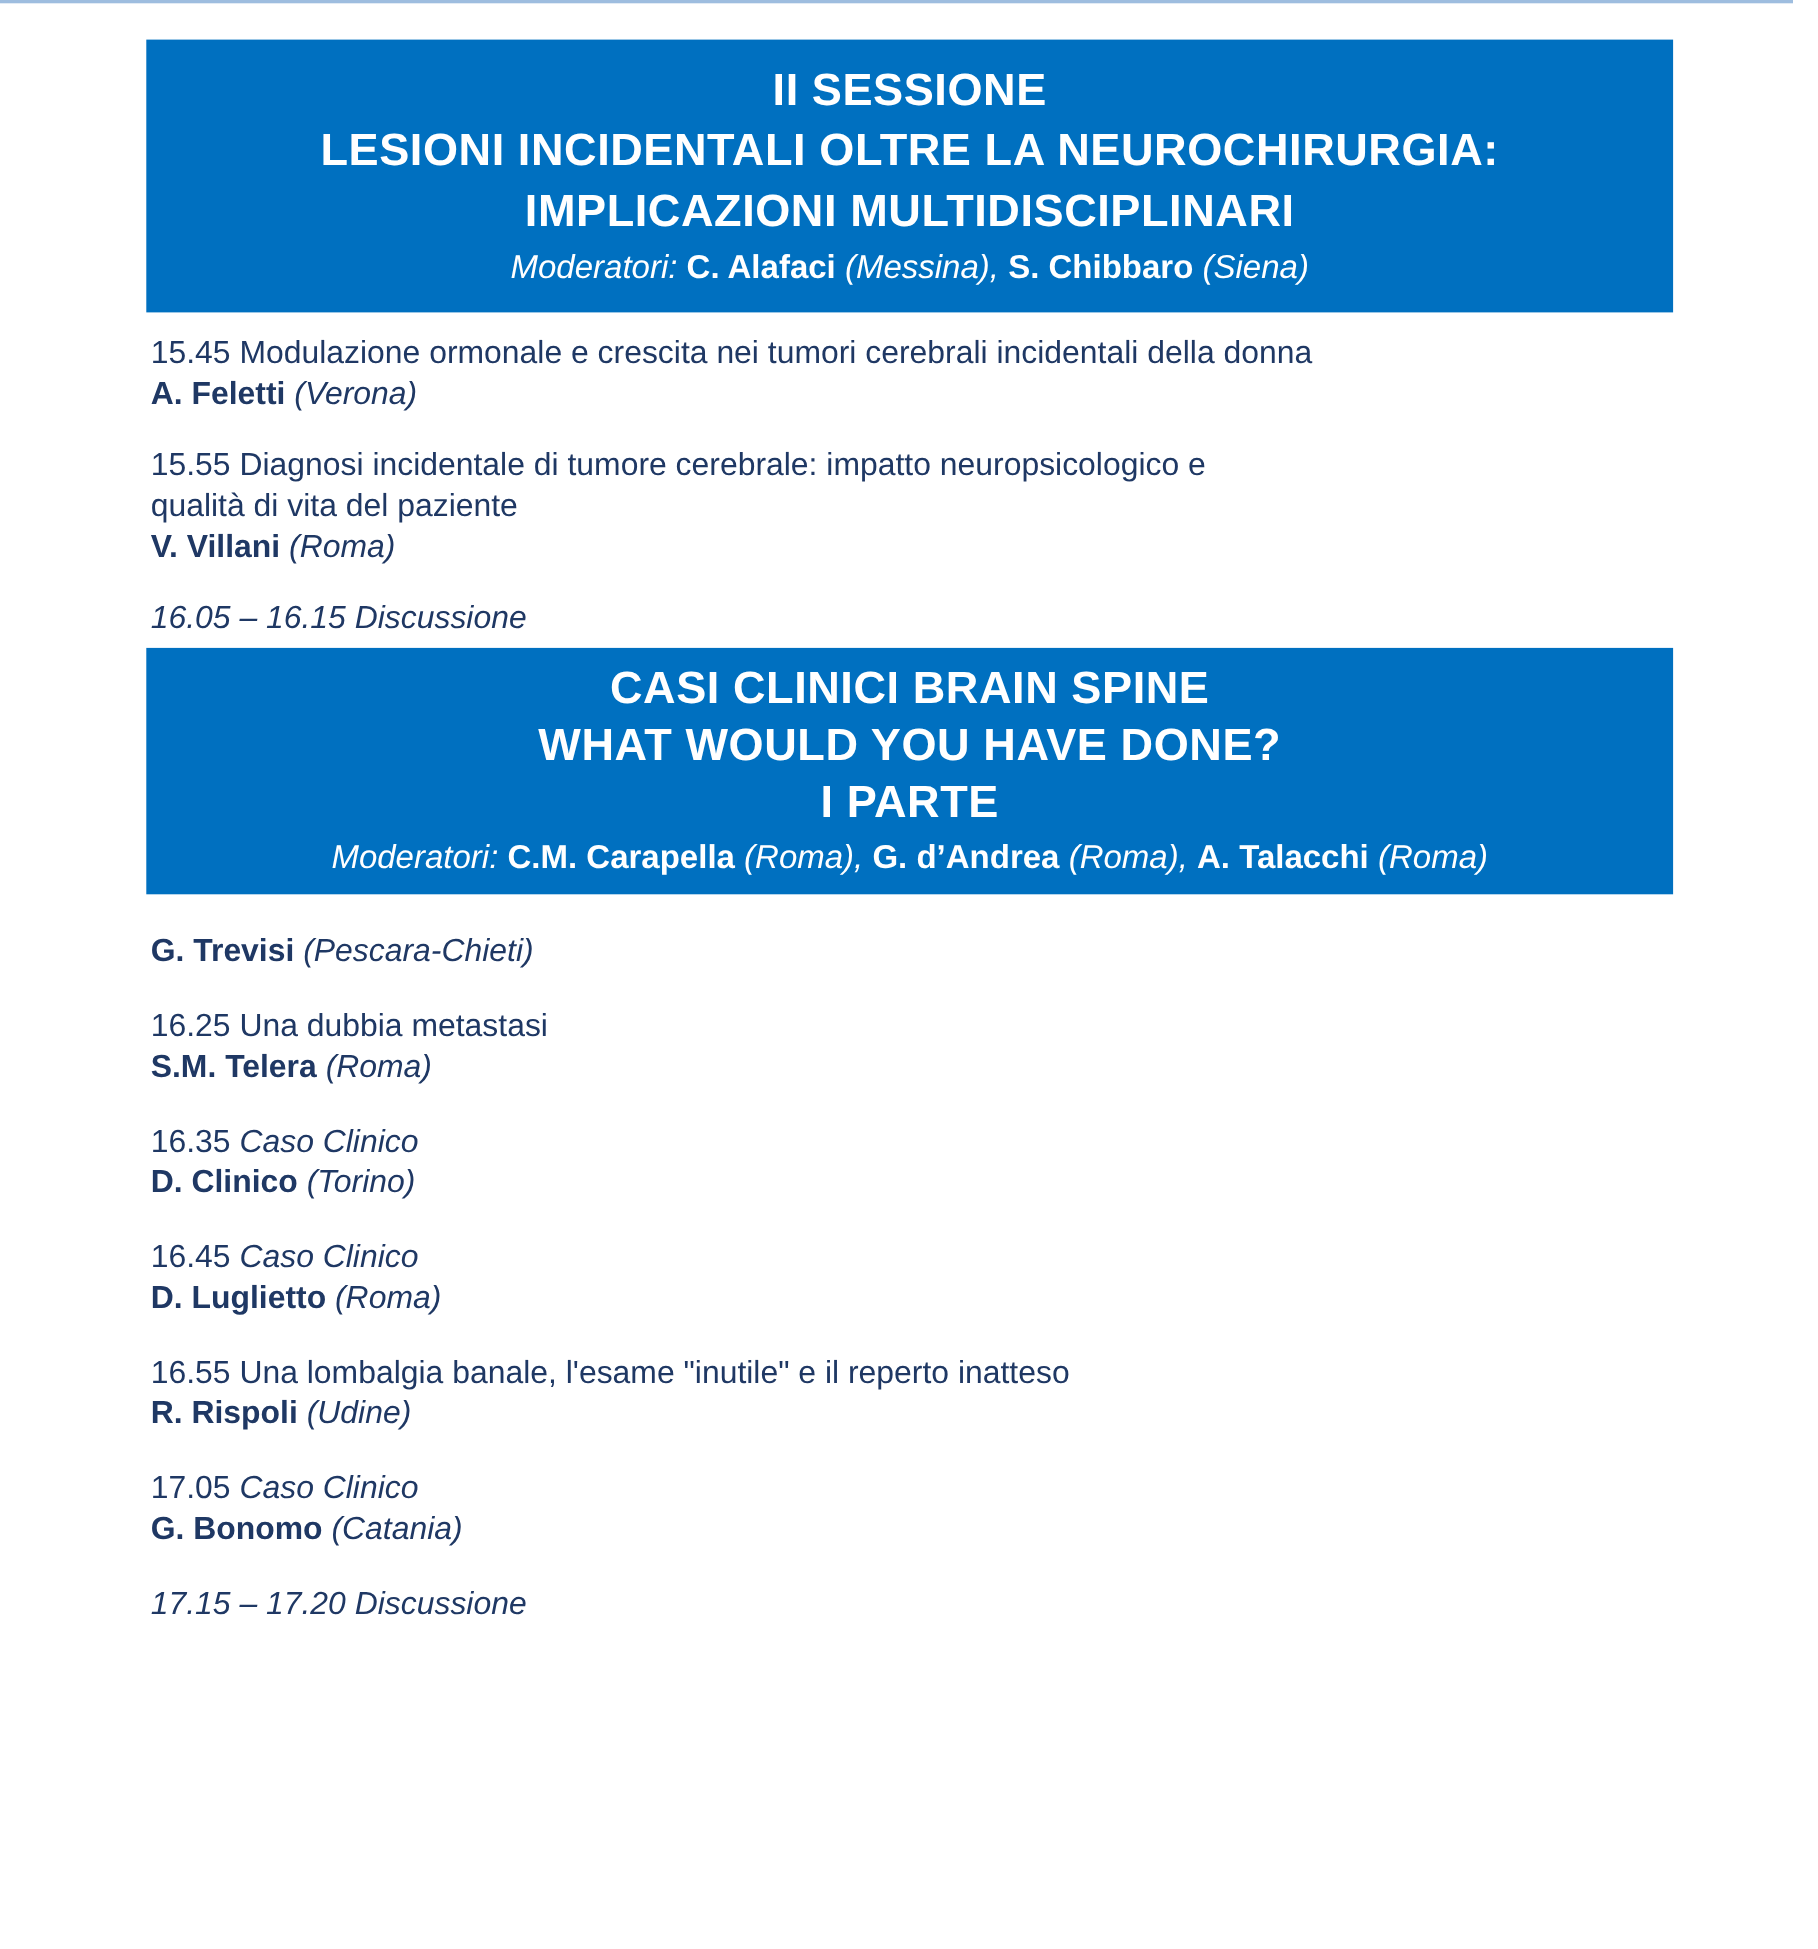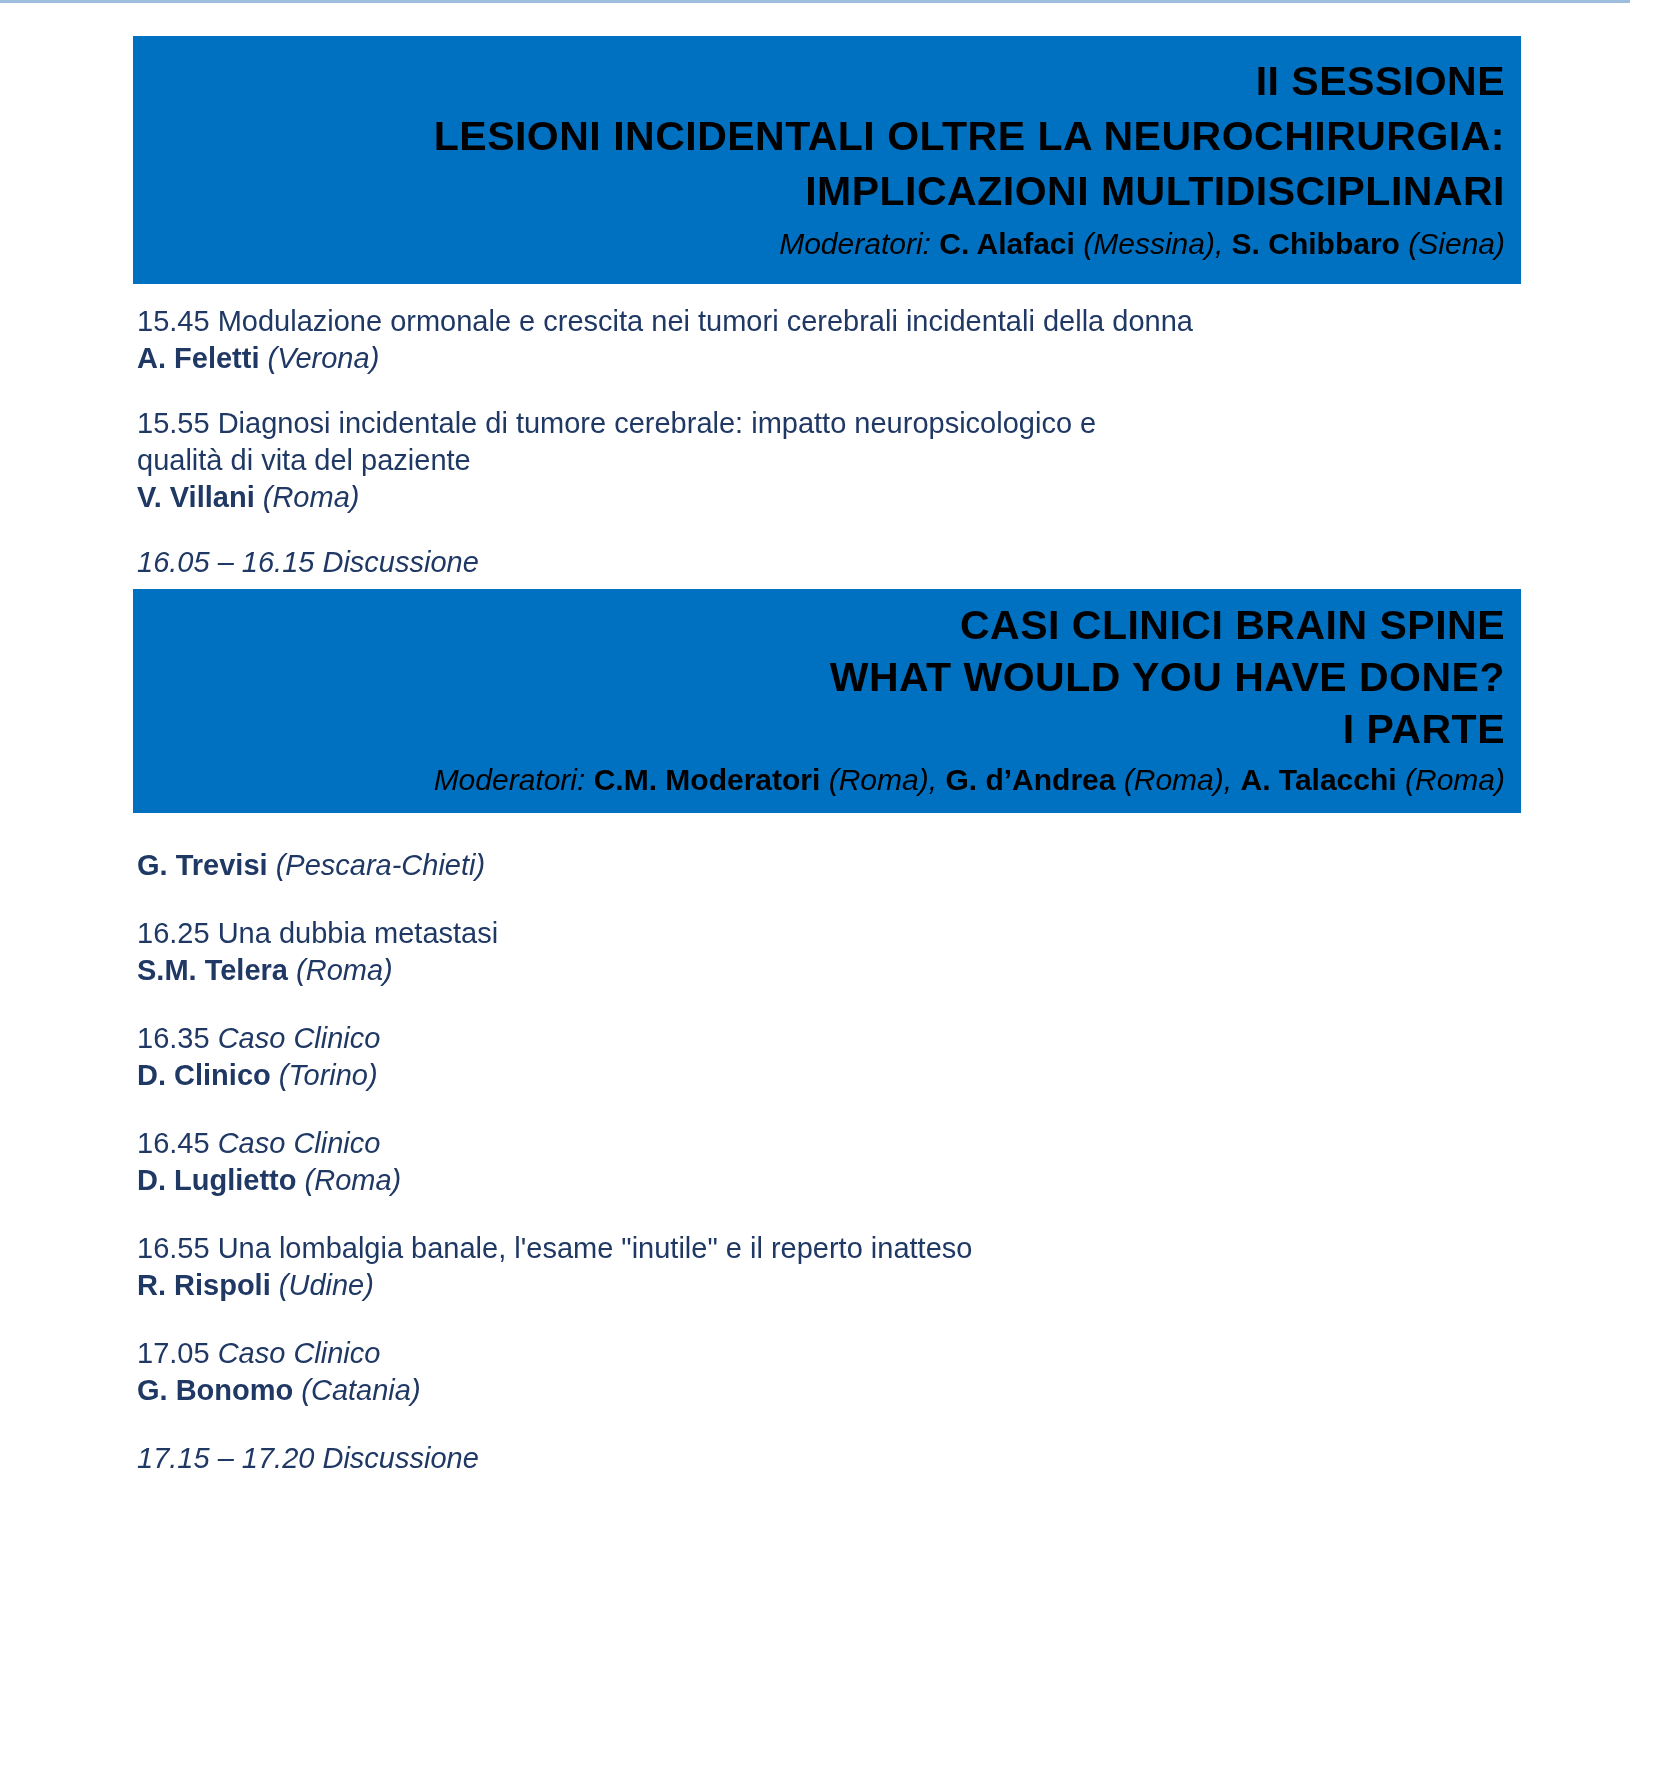--- a/index.html
+++ b/index.html
@@ -24,22 +24,22 @@
     height: 3px;
     background: #4e87c4;
     opacity: 0.55;
   }
   
   .banner {
     margin-left: 133px;
     width: 1388px;
     box-sizing: border-box;
     background: #0070C0;
-    color: #000000;
-    text-align: right;
+    color: #ffffff;
+    text-align: center;
   }
   .banner1 {
     margin-top: 36px;
     padding: 18px 16px 15px 16px;
   }
   .banner2 {
     margin-top: 8px;
     padding: 10px 16px 8px 16px;
   }
   .banner-line {
@@ -127,21 +127,21 @@
 
     <div class="discussion">16.05 – 16.15 Discussione</div>
   </section>
 
   <section class="banner banner2">
     <div class="banner-line">CASI CLINICI BRAIN SPINE</div>
     <div class="banner-line">WHAT WOULD YOU HAVE DONE?</div>
     <div class="banner-line">I PARTE</div>
     <div class="banner-mods">
       <span class="mod-label">Moderatori:</span>
-      <span class="mod-name">C.M. Moderatori</span>
+      <span class="mod-name">C.M. Carapella</span>
       <span class="mod-city">(Roma),</span>
       <span class="mod-name">G. d’Andrea</span>
       <span class="mod-city">(Roma),</span>
       <span class="mod-name">A. Talacchi</span>
       <span class="mod-city">(Roma)</span>
     </div>
   </section>
 
   <section class="agenda agenda2">
 

